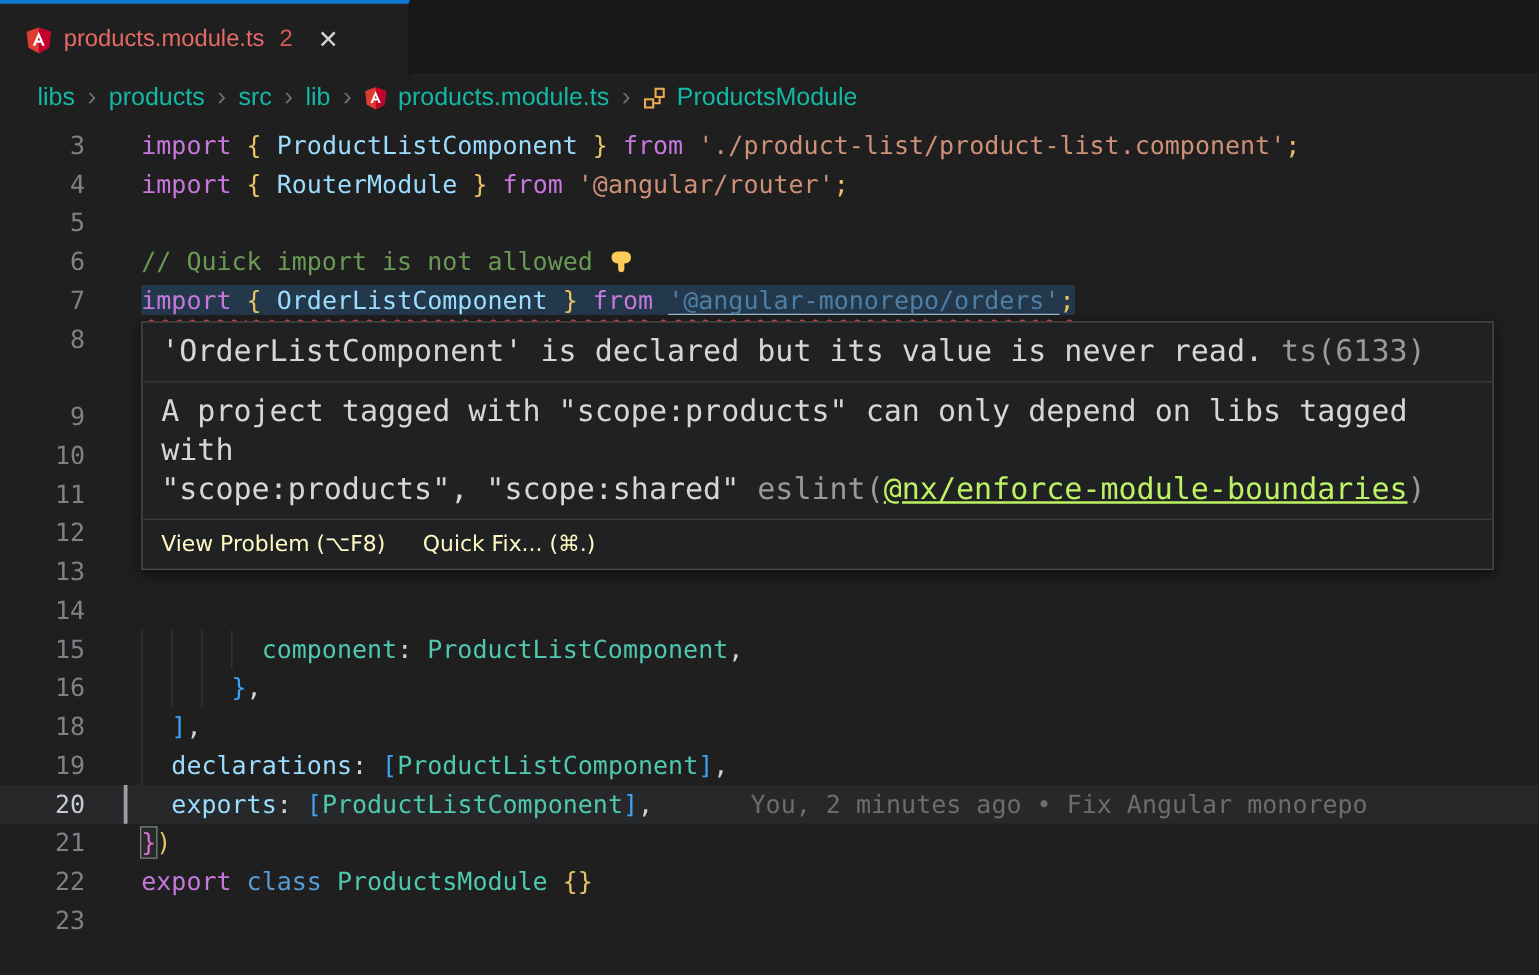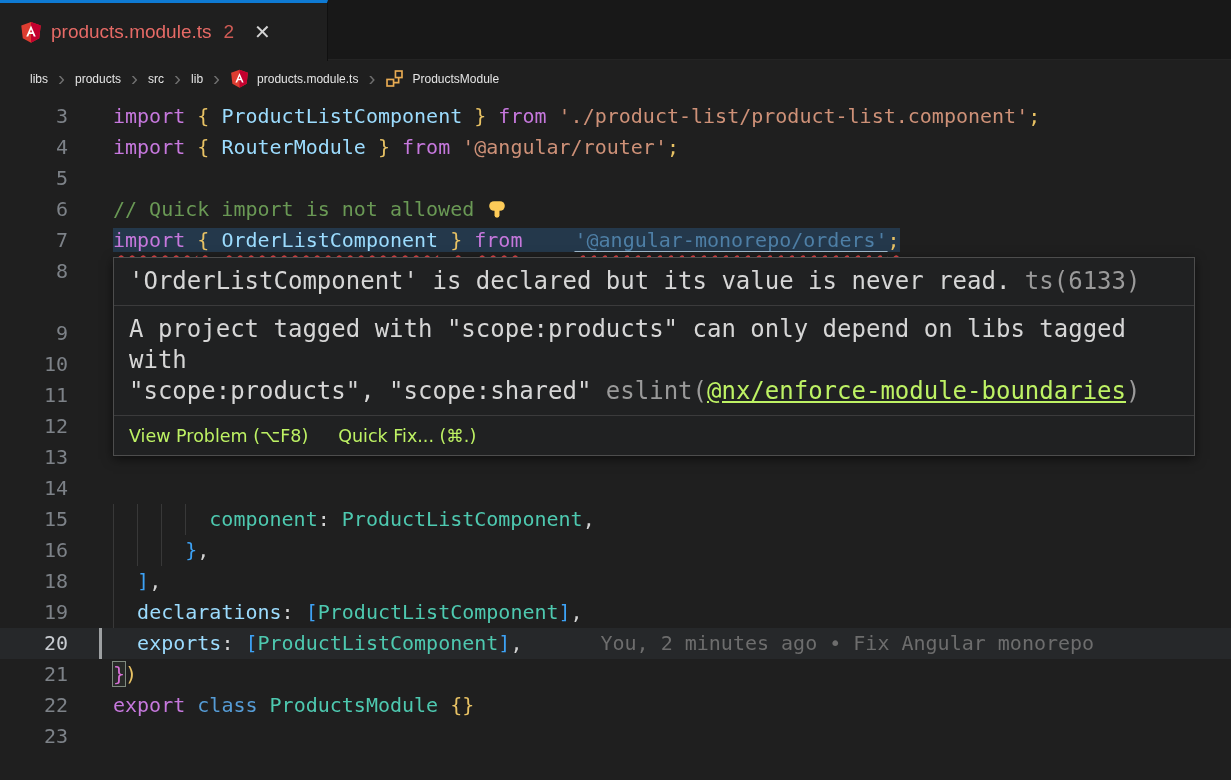--- a/index.html
+++ b/index.html
@@ -12,21 +12,21 @@
   .tab { width:328px; background:#1f1f1f; border-top:3px solid #0e7ad3;
          border-right:1px solid #101010; display:flex; align-items:center;
          padding:0 14px 0 20px; gap:10px; height:61px; margin-bottom:-1px; position:relative; z-index:2; }
   .tab-label { color:#e66a66; font-size:19px; }
   .tab-badge { color:#cf5b55; font-size:19px; margin-left:2px; }
   .tab-close { color:#d4d4d4; font-size:20px; margin-left:10px; cursor:pointer; line-height:1; }
 
   
   .breadcrumbs { height:37px; background:#1f1f1f; display:flex; align-items:center;
                  padding-left:30px; gap:9px; }
-  .crumb { color:#e5e5e5; font-size:12px; white-space:nowrap; }
+  .crumb { color:#14b8a6; font-size:20px; white-space:nowrap; }
   .crumb-sep { color:#6f6f6f; font-size:21px; line-height:1; padding:0 1px 3px 1px; }
   .crumb-icon { display:inline-flex; align-items:center; margin-right:-1px; }
 
   
   .editor { position:relative; height:683px; background:#1f1f1f; padding-top:4px; }
   .row { position:relative; height:31px; font-family:"DejaVu Sans Mono","Liberation Mono",monospace;
          font-size:20px; line-height:31px; white-space:pre; }
   .row.current { background:#26282a; }
   .lnum { position:absolute; left:0; top:0; width:68px; text-align:right;
           color:#7d8288; user-select:none; }
@@ -39,21 +39,21 @@
   .tk-kwb { color:#569cd6; }
   .tk-b1  { color:#e8c264; }
   .tk-b2  { color:#d670d6; }
   .tk-b2m { color:#d670d6; outline:1px solid #7f8a7f; background:rgba(110,120,110,.12); }
   .tk-b3  { color:#3da2f5; }
   .tk-ib  { color:#9cdcfe; }
   .tk-tl  { color:#4ec9b0; }
   .tk-str { color:#ce9178; }
   .tk-cm  { color:#6a9955; }
   .tk-pn  { color:#d4d4d4; }
-  .tk-lstr{ color:#4e7fa6; text-decoration:underline solid #9fb9cc 1px; text-underline-offset:4px;margin-left:40px; }
+  .tk-lstr{ color:#4e7fa6; text-decoration:underline solid #9fb9cc 1px; text-underline-offset:4px; }
 
   .hl7 { background:#24384b; text-decoration:underline wavy #e8474a 2px;
          text-underline-offset:8px; text-decoration-skip-ink:none; }
 
   .blame { color:#6d6d6d; padding-left:78px; }
   .hand-icon { display:inline-block; vertical-align:-4px; }
 
   
   .hover { position:absolute; left:113px; top:160px; width:1082px; z-index:6;
            background:#202122; border:1px solid #4d4d4d;
@@ -61,21 +61,21 @@
   .tt-sec { padding:8px 15px; font-family:"DejaVu Sans Mono","Liberation Mono",monospace;
             font-size:24px; line-height:31px; color:#d6d6d6; border-top:1px solid #3b3b3c; }
   .tt-sec:first-child { border-top:none; }
   .tt-dim { color:#9a9a9a; }
   .tt-link { color:#bef264; text-decoration:underline; cursor:pointer; }
   .tt-kw { color:#569cd6; }
   .tt-str { color:#ce9178; }
   .tt-status { border-top:1px solid #3b3b3c; height:40px; display:flex; align-items:center;
                gap:30px; padding:0 15px; font-family:"DejaVu Sans","Liberation Sans",sans-serif;
                font-size:17.5px; }
-  .tt-action { color:#bef264; cursor:pointer; }
+  .tt-action { color:#fef9c3; cursor:pointer; }
 </style>
 </head>
 <body>
 
 <div class="tabbar">
   <div class="tab">
     <span class="crumb-icon">
       <svg width="22" height="22" viewBox="0 0 24 24">
         <path fill="#dd3d31" d="M12 1 L22.6 4.8 21 18.7 12 23.6 3 18.7 1.4 4.8 Z"></path>
         <path fill="#c3002f" d="M12 1 v22.6 l9-4.9 1.6-13.9 Z"></path>

